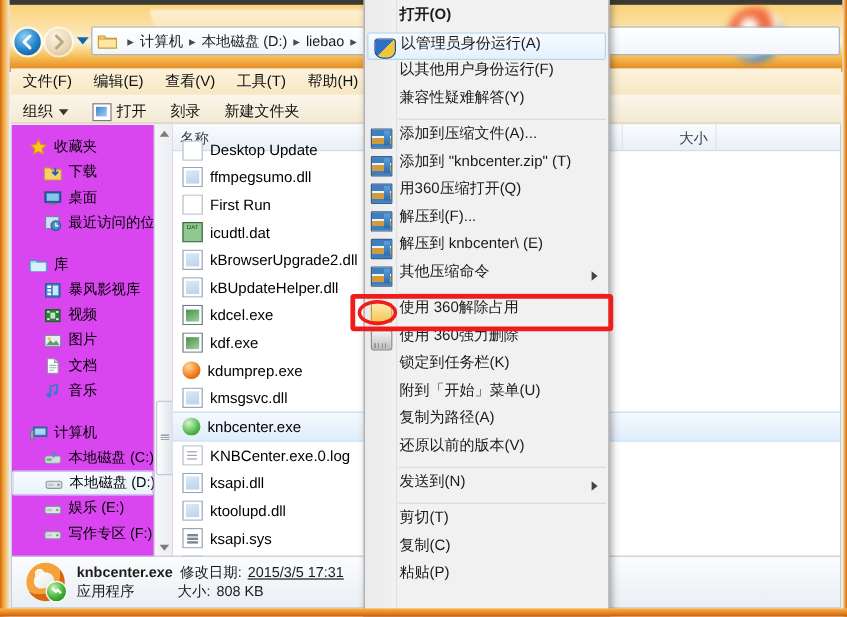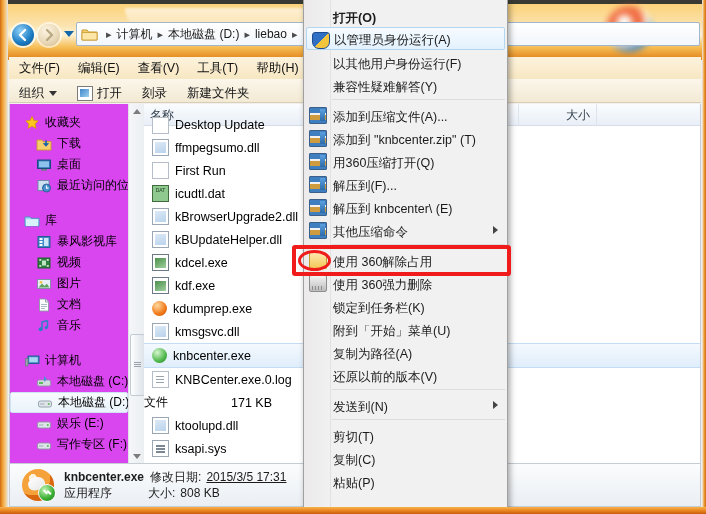--- a/index.html
+++ b/index.html
@@ -154,21 +154,21 @@
   .det-k{min-width:0;}
   .det-l2 .det-type{width:84px;}
 
   
   .ctx{position:absolute;left:303px;top:0;width:205px;height:514px;
     background:#f1f1f1;border:1px solid #a0a0a0;border-top:none;box-sizing:border-box;
     box-shadow:2px 2px 6px rgba(0,0,0,.35);overflow:hidden;}
   .ctx-gutter{position:absolute;left:0;top:0;bottom:0;width:26px;
     background:linear-gradient(90deg,#eceaea,#f1f1f1);border-right:1px solid #e2e0e0;}
   .ctx-list{position:relative;padding-top:4px;}
-  .ctx-item{height:23px;display:flex;align-items:flex-end;position:relative;font-size:12.5px;color:#1b1b1b;
+  .ctx-item{height:23px;display:flex;align-items:flex-start;position:relative;font-size:12.5px;color:#1b1b1b;
     padding-left:29px;box-sizing:border-box;}
   .ctx-item.bold{font-weight:bold;}
   .ctx-item.hl{background:linear-gradient(180deg,#f6fbff,#e3f1fd);
     border:1px solid #b3d6f0;box-sizing:border-box;margin:0 2px;padding-left:27px;border-radius:2px;}
   .ctx-item .cicon{position:absolute;left:5px;top:4px;width:16px;height:15px;}
   .ctx-sep{height:1px;background:#dcdcdc;margin:3px 2px 3px 28px;}
   .ctx-arrow{position:absolute;right:9px;top:8px;width:0;height:0;
     border-top:4px solid transparent;border-bottom:4px solid transparent;border-left:5px solid #444;}
 
   
@@ -538,20 +538,24 @@
         <div class="row">
           <div class="c-name">
             <span class="fico ic-log"></span>
             <span>KNBCenter.exe.0.log</span>
           </div>
           <div class="c-type">文档</div>
           <div class="c-size">1 KB</div>
         </div>
 
         <div class="row">
+          <div class="c-name">
+            <span class="fico ic-doc"></span>
+            <span>ksapi.dll</span>
+          </div>
           <div class="c-type">文件</div>
           <div class="c-size">171 KB</div>
         </div>
 
         <div class="row">
           <div class="c-name">
             <span class="fico ic-doc"></span>
             <span>ktoolupd.dll</span>
           </div>
           <div class="c-type">文件</div>

